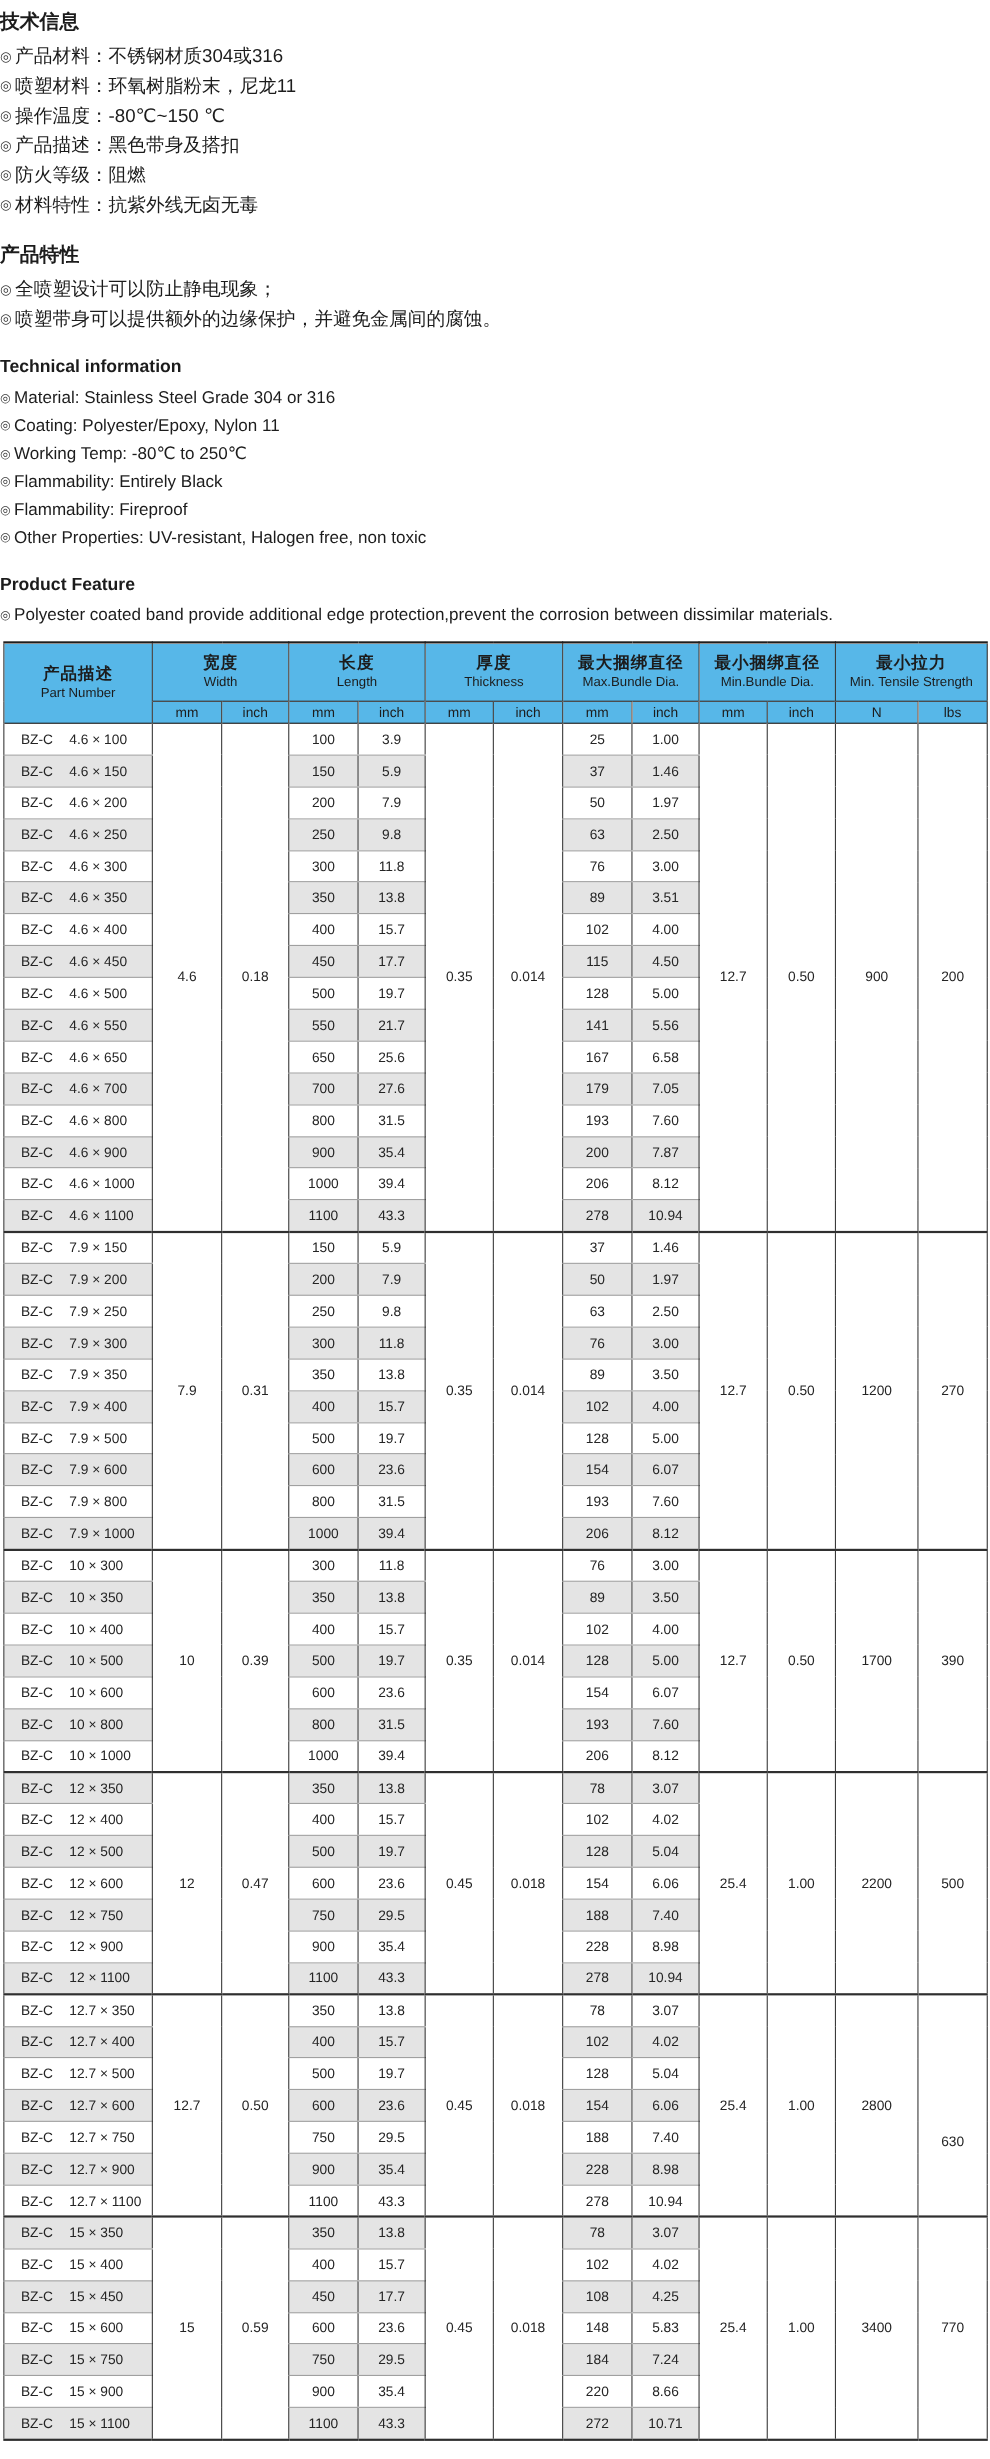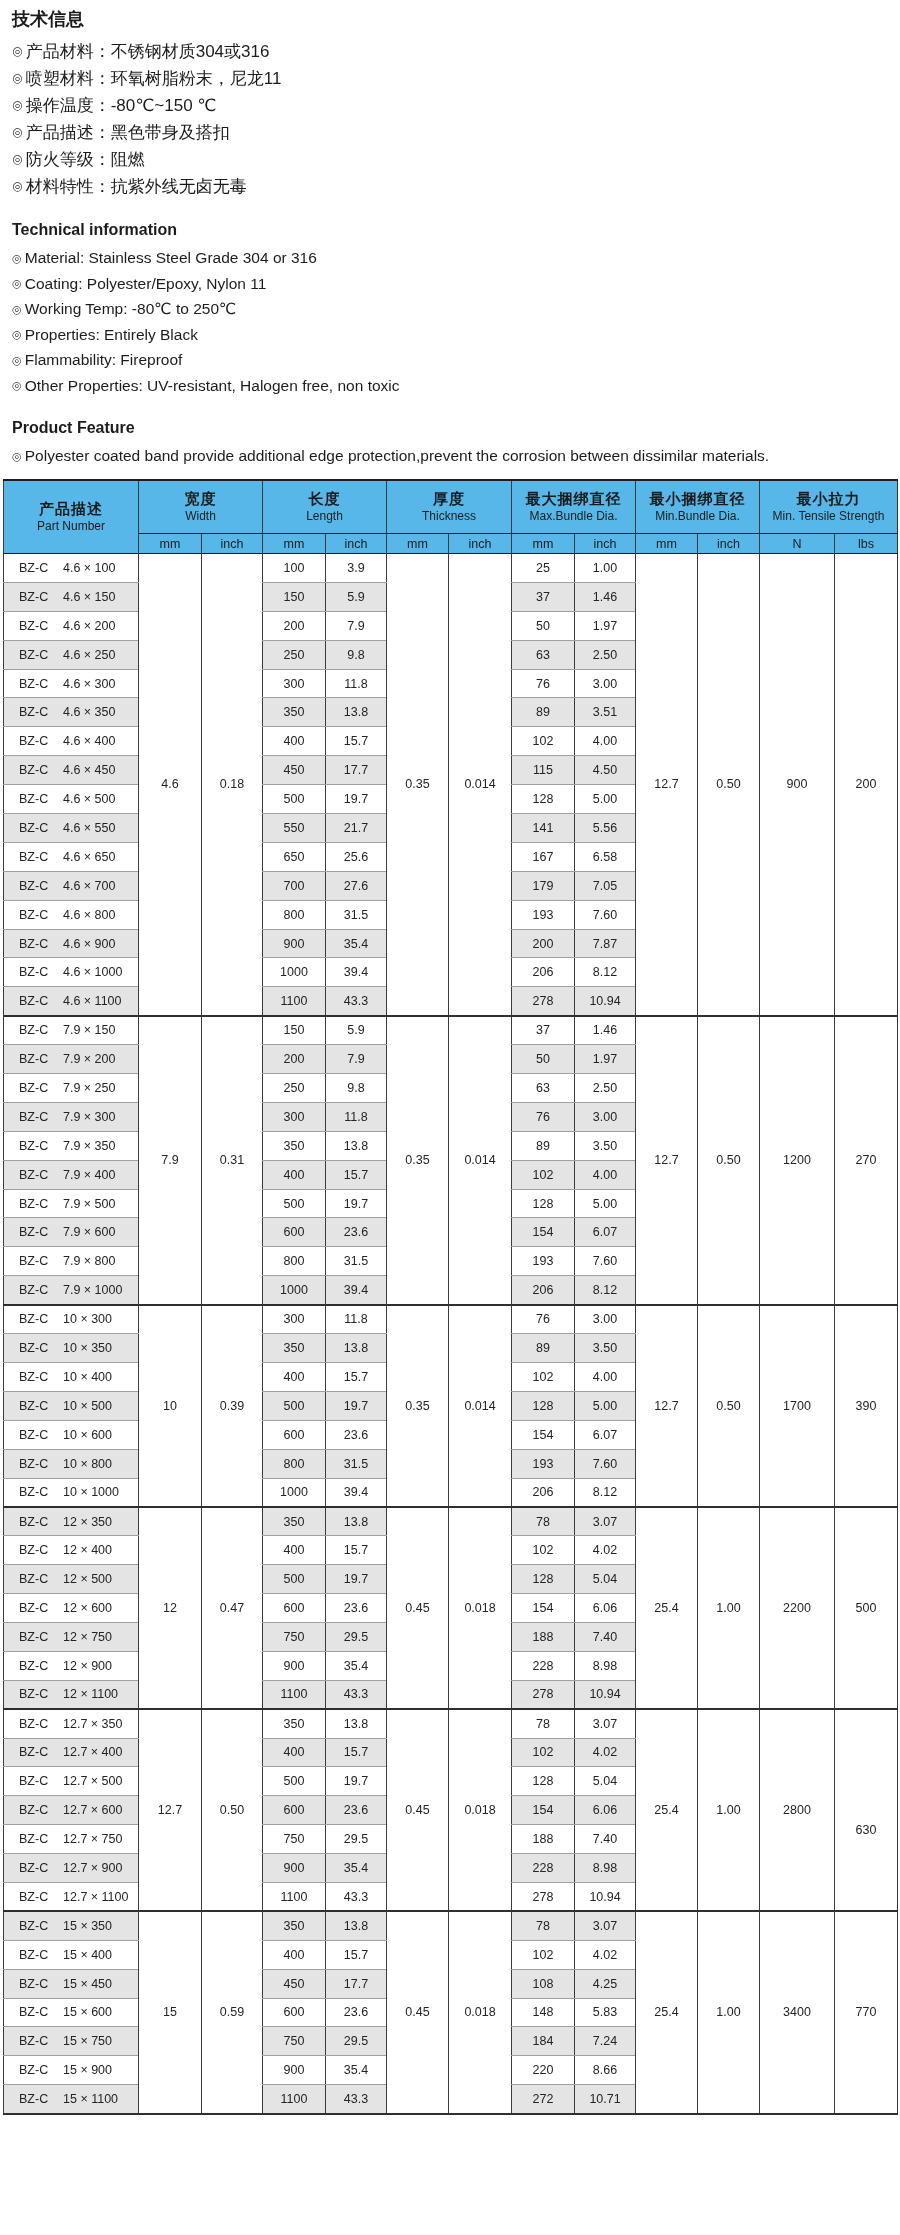--- a/index.html
+++ b/index.html
@@ -4,21 +4,21 @@
 <style>
   * { box-sizing: border-box; }
   html,body { margin:0; padding:0; }
   body {
     width: 900px; height: 2235px; overflow: hidden;
     background: #ffffff;
     font-family: "Liberation Sans", "DejaVu Sans", sans-serif;
     color: var(--txt, #1c1c1c);
   }
   .page { padding: 8px 0 0 0; }
-  .info-wrap { padding-left: 12px; }
+  .info-wrap { }
 
   .sec + .sec { margin-top: 20px; }
   .sec .hd { font-weight: bold; }
   .sec.zh .hd { font-size: 18px; line-height: 23px; margin: 0 0 7px; }
   .sec.zh .li { font-size: 17px; line-height: 26.5px; }
   .sec.en .hd { font-size: 16px; line-height: 20px; margin: 10px 0 5px; }
   .sec.en .li { font-size: 15.5px; line-height: 25px; }
   .blt { font-size: 0.72em; margin-right: 3px; vertical-align: 1.5px; color: #3a3a3a; }
 
   table.spec {
@@ -56,26 +56,31 @@
   <div class="info-wrap">
       <section class="sec zh">
         <div class="hd">技术信息</div>
         <div class="li"><span class="blt">◎</span><span class="txt">产品材料：不锈钢材质304或316</span></div>
         <div class="li"><span class="blt">◎</span><span class="txt">喷塑材料：环氧树脂粉末，尼龙11</span></div>
         <div class="li"><span class="blt">◎</span><span class="txt">操作温度：-80℃~150 ℃</span></div>
         <div class="li"><span class="blt">◎</span><span class="txt">产品描述：黑色带身及搭扣</span></div>
         <div class="li"><span class="blt">◎</span><span class="txt">防火等级：阻燃</span></div>
         <div class="li"><span class="blt">◎</span><span class="txt">材料特性：抗紫外线无卤无毒</span></div>
       </section>
+      <section class="sec zh">
+        <div class="hd">产品特性</div>
+        <div class="li"><span class="blt">◎</span><span class="txt">全喷塑设计可以防止静电现象；</span></div>
+        <div class="li"><span class="blt">◎</span><span class="txt">喷塑带身可以提供额外的边缘保护，并避免金属间的腐蚀。</span></div>
+      </section>
       <section class="sec en">
         <div class="hd">Technical information</div>
         <div class="li"><span class="blt">◎</span><span class="txt">Material: Stainless Steel Grade 304 or 316</span></div>
         <div class="li"><span class="blt">◎</span><span class="txt">Coating: Polyester/Epoxy, Nylon 11</span></div>
         <div class="li"><span class="blt">◎</span><span class="txt">Working Temp: -80℃ to 250℃</span></div>
-        <div class="li"><span class="blt">◎</span><span class="txt">Properties: Entirely Black</span></div>
+        <div class="li"><span class="blt">◎</span><span class="txt">Flammability: Entirely Black</span></div>
         <div class="li"><span class="blt">◎</span><span class="txt">Flammability: Fireproof</span></div>
         <div class="li"><span class="blt">◎</span><span class="txt">Other Properties: UV-resistant, Halogen free, non toxic</span></div>
       </section>
       <section class="sec en">
         <div class="hd">Product Feature</div>
         <div class="li"><span class="blt">◎</span><span class="txt">Polyester coated band provide additional edge protection,prevent the corrosion between dissimilar materials.</span></div>
       </section>
     </div>
   <table class="spec">
       <colgroup>
@@ -458,21 +463,21 @@
           <td class="merged num" rowspan="7"><span class="mval">0.50</span></td>
           <td class="shade num">350</td>
           <td class="shade num">13.8</td>
           <td class="merged num" rowspan="7"><span class="mval">0.45</span></td>
           <td class="merged num" rowspan="7"><span class="mval">0.018</span></td>
           <td class="shade num">78</td>
           <td class="shade num">3.07</td>
           <td class="merged num" rowspan="7"><span class="mval">25.4</span></td>
           <td class="merged num" rowspan="7"><span class="mval">1.00</span></td>
           <td class="merged num" rowspan="7"><span class="mval">2800</span></td>
-          <td class="merged num" rowspan="7"><span class="mval" style="position: relative; top: 20px; display: inline-block;">630</span></td>
+          <td class="merged num" rowspan="7"><span class="mval" style="position: relative; top: 33px; display: inline-block;">630</span></td>
         </tr>
         <tr>
           <td class="shade part"><span class="pfx">BZ-C</span><span class="psz">12.7 × 400</span></td>
           <td class="shade num">400</td>
           <td class="shade num">15.7</td>
           <td class="shade num">102</td>
           <td class="shade num">4.02</td>
         </tr>
         <tr>
           <td class="shade part"><span class="pfx">BZ-C</span><span class="psz">12.7 × 500</span></td>

